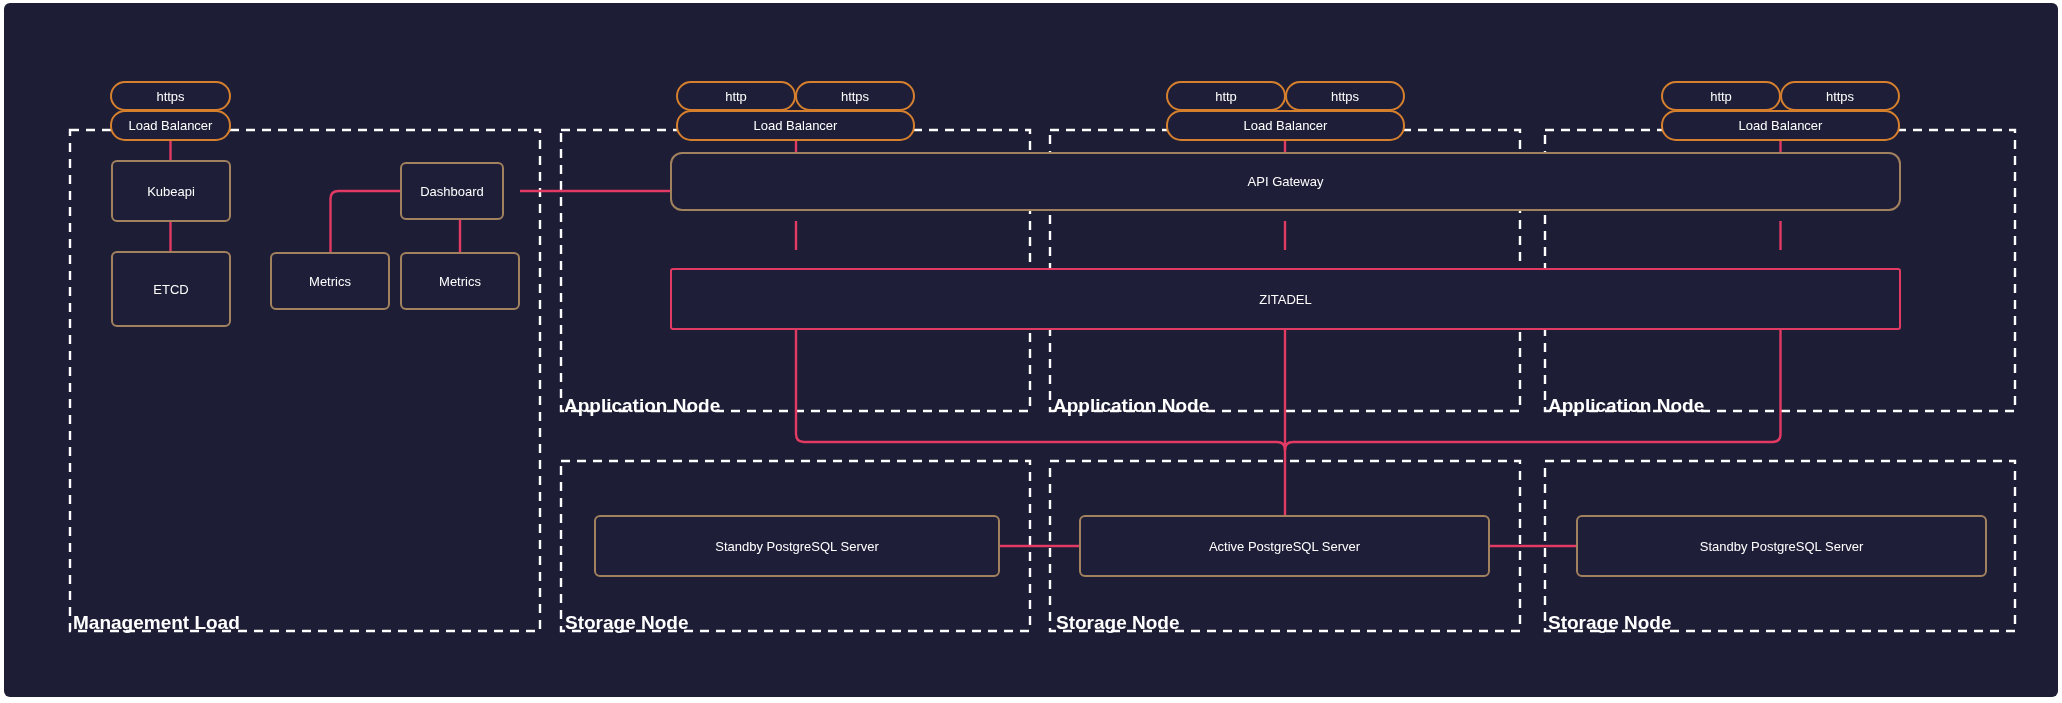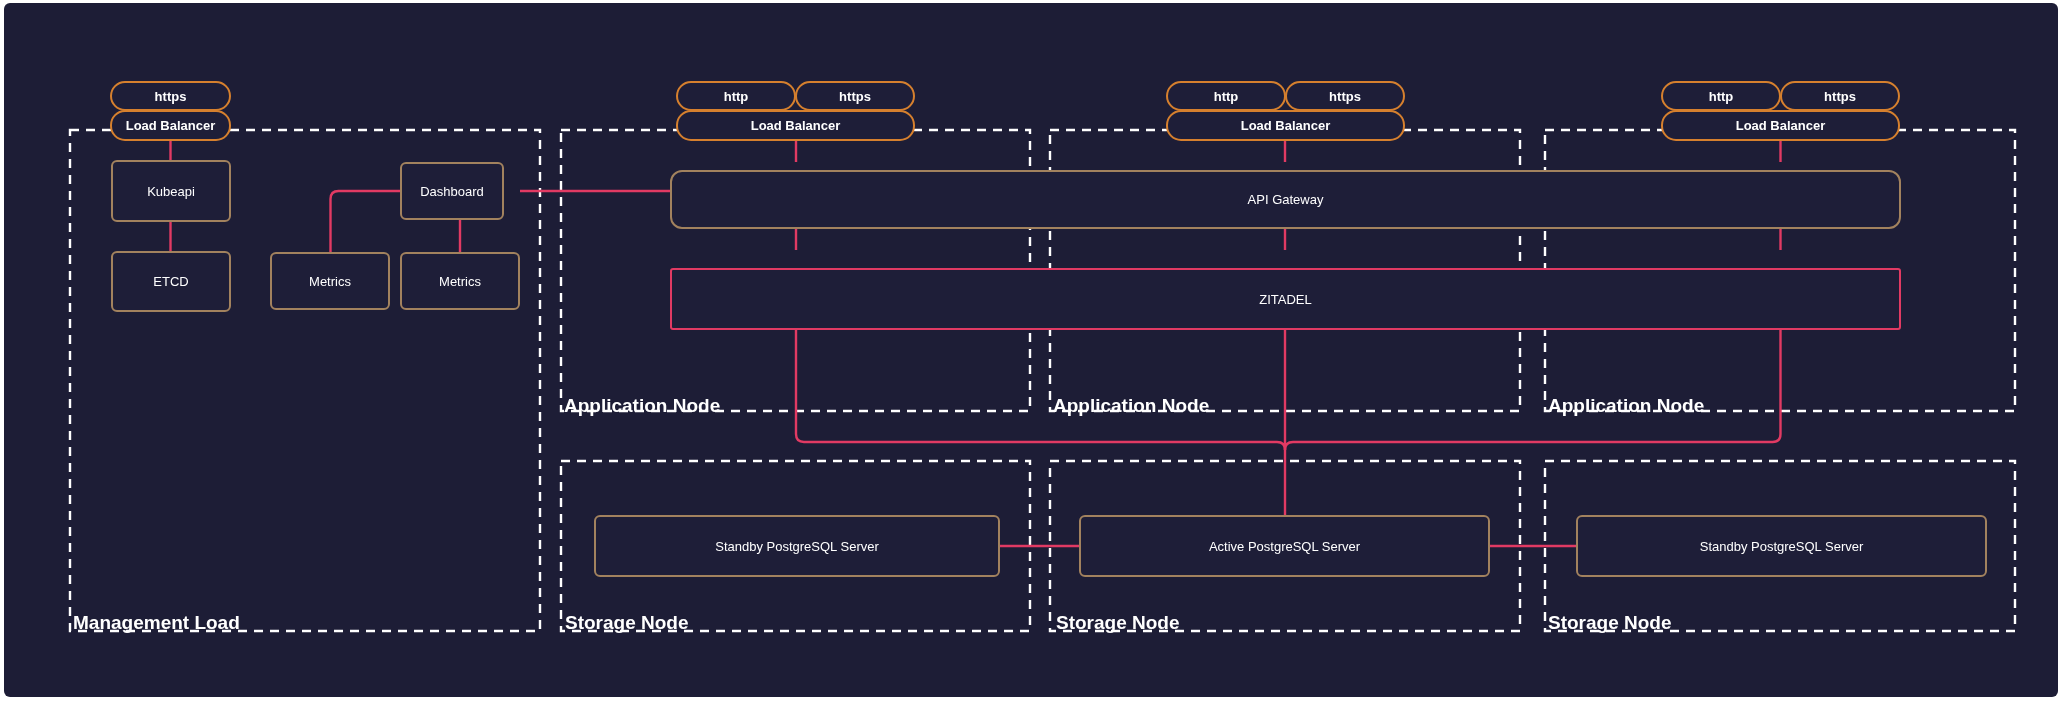--- a/index.html
+++ b/index.html
@@ -49,21 +49,21 @@
     display: flex;
     align-items: center;
     justify-content: center;
     background: var(--boxfill);
     color: var(--text);
     font-size: 13px;
     line-height: 1;
     white-space: nowrap;
     border-radius: 6px;
   }
-  .orange { border: 2.5px solid var(--orange); border-radius: 15px; font-weight: bold; }
+  .orange { border: 2.5px solid var(--orange); border-radius: 15px; }
   .tan    { border: 2px solid var(--tan); }
   .pinkbx { border: 2.4px solid var(--pink); border-radius: 3px; }
   .r12 { border-radius: 12px; }
   .node-label {
     position: absolute;
     color: var(--text);
     font-size: 19px;
     font-weight: bold;
     line-height: 1;
     white-space: nowrap;
@@ -99,38 +99,38 @@
     <path class="wire" d="M796 312 V434 Q796 442 804 442 H1277 Q1285 442 1285 450"></path>
     <path class="wire" d="M1780.5 312 V434 Q1780.5 442 1772.5 442 H1293 Q1285 442 1285 450"></path>
     <path class="wire" d="M1285 312 V516"></path>
     <path class="wire" d="M1000 546 H1079"></path>
     <path class="wire" d="M1490 546 H1576"></path>
   </svg>
 
   <div class="box orange" style="left:110px; top:81px;  width:121px; height:30px;">https</div>
   <div class="box orange" style="left:110px; top:110px; width:121px; height:31px;">Load Balancer</div>
   <div class="box tan" style="left:111px; top:160px; width:120px; height:62px;">Kubeapi</div>
-  <div class="box tan" style="left:111px; top:251px; width:120px; height:61px;">ETCD</div>
+  <div class="box tan" style="left:111px; top:251px; width:120px; height:76px;">ETCD</div>
   <div class="box tan" style="left:270px; top:252px; width:120px; height:58px;">Metrics</div>
   <div class="box tan" style="left:400px; top:162px; width:104px; height:58px;">Dashboard</div>
   <div class="box tan" style="left:400px; top:252px; width:120px; height:58px;">Metrics</div>
 
   <div class="box orange" style="left:676px; top:81px;  width:120px; height:30px;">http</div>
   <div class="box orange" style="left:795px; top:81px;  width:120px; height:30px;">https</div>
   <div class="box orange" style="left:676px; top:110px; width:239px; height:31px;">Load Balancer</div>
 
   <div class="box orange" style="left:1166px; top:81px;  width:120px; height:30px;">http</div>
   <div class="box orange" style="left:1285px; top:81px;  width:120px; height:30px;">https</div>
   <div class="box orange" style="left:1166px; top:110px; width:239px; height:31px;">Load Balancer</div>
 
   <div class="box orange" style="left:1661px; top:81px;  width:120px; height:30px;">http</div>
   <div class="box orange" style="left:1780px; top:81px;  width:120px; height:30px;">https</div>
   <div class="box orange" style="left:1661px; top:110px; width:239px; height:31px;">Load Balancer</div>
 
-  <div class="box tan r12" style="left:670px; top:170px; width:1231px; height:59px;">API Gateway</div>
+  <div class="box tan r12" style="left:670px; top:152px; width:1231px; height:59px;">API Gateway</div>
   <div class="box pinkbx" style="left:670px; top:268px; width:1231px; height:62px;">ZITADEL</div>
 
   <div class="box tan" style="left:594px;  top:515px; width:406px; height:62px;">Standby PostgreSQL Server</div>
   <div class="box tan" style="left:1079px; top:515px; width:411px; height:62px;">Active PostgreSQL Server</div>
   <div class="box tan" style="left:1576px; top:515px; width:411px; height:62px;">Standby PostgreSQL Server</div>
 
   <div class="node-label" style="left:73px;   top:613px;">Management Load</div>
   <div class="node-label" style="left:564px;  top:396px;">Application Node</div>
   <div class="node-label" style="left:1053px; top:396px;">Application Node</div>
   <div class="node-label" style="left:1548px; top:396px;">Application Node</div>

